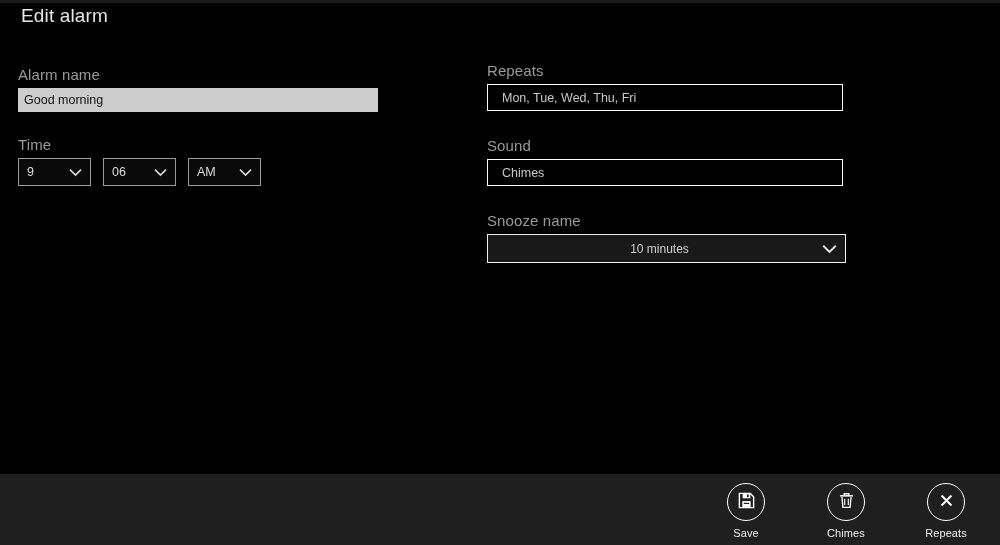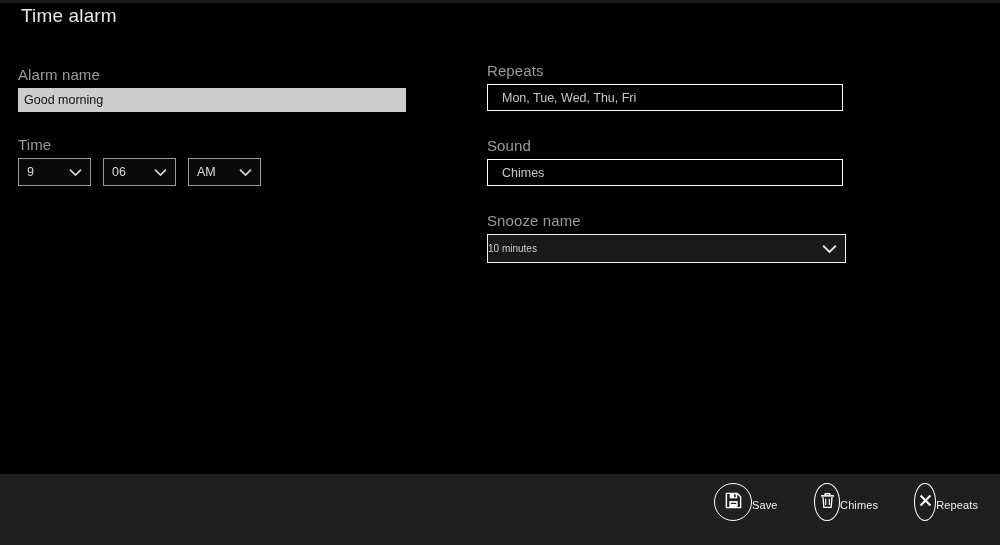--- a/index.html
+++ b/index.html
@@ -57,21 +57,21 @@
     color: #9a9a9a;
     letter-spacing: 0.1px;
     margin-bottom: 5px;
     display: block;
   }
 
   .field-group { margin-bottom: 0; }
 
   
   .textbox-light {
-    width: 388px;
+    width: 360px;
     height: 24px;
     background: #cdcdcd;
     border: 1px solid #cdcdcd;
     color: #111111;
     font-family: "Liberation Sans", sans-serif;
     font-size: 12.5px;
     padding: 0 5px;
     line-height: 22px;
     outline: none;
     display: block;
@@ -132,24 +132,26 @@
     height: 29px;
     background: #191919;
     border: 1.6px solid #f2f2f2;
     display: flex;
     align-items: center;
     cursor: pointer;
     margin-top: 0;
   }
 
   .combo-lg .combo-value {
-    font-size: 10px;
+    font-size: 12px;
     color: #cfcfcf;
+    padding-left: 9px;
     flex: 1;
     white-space: nowrap;
+    text-align: center;
   }
 
   .spacer-24 { height: 24px; }
   .spacer-26 { height: 26px; }
 
   
   .appbar {
     position: absolute;
     left: 0;
     bottom: 0;
@@ -160,20 +162,21 @@
     align-items: flex-start;
     justify-content: flex-end;
     padding-top: 9px;
     padding-right: 22px;
     gap: 36px;
   }
 
   .appbar-btn {
     width: 64px;
     display: flex;
+    flex-direction: column;
     align-items: center;
     cursor: pointer;
     background: none;
     border: none;
     font-family: "Liberation Sans", sans-serif;
   }
 
   .appbar-circle {
     width: 38px;
     height: 38px;
@@ -189,21 +192,21 @@
     font-size: 11px;
     color: #f0f0f0;
     letter-spacing: 0.1px;
   }
 </style>
 </head>
 <body>
 
 <div class="top-strip"></div>
 
-<div class="page-title">Time alarm</div>
+<div class="page-title">Edit alarm</div>
 
 <div class="col-left">
 
   <div class="field-group">
     <span class="field-label">Alarm name</span>
     <input class="textbox-light" type="text" value="Good morning" style="">
   </div>
 
   <div class="spacer-24"></div>
 

